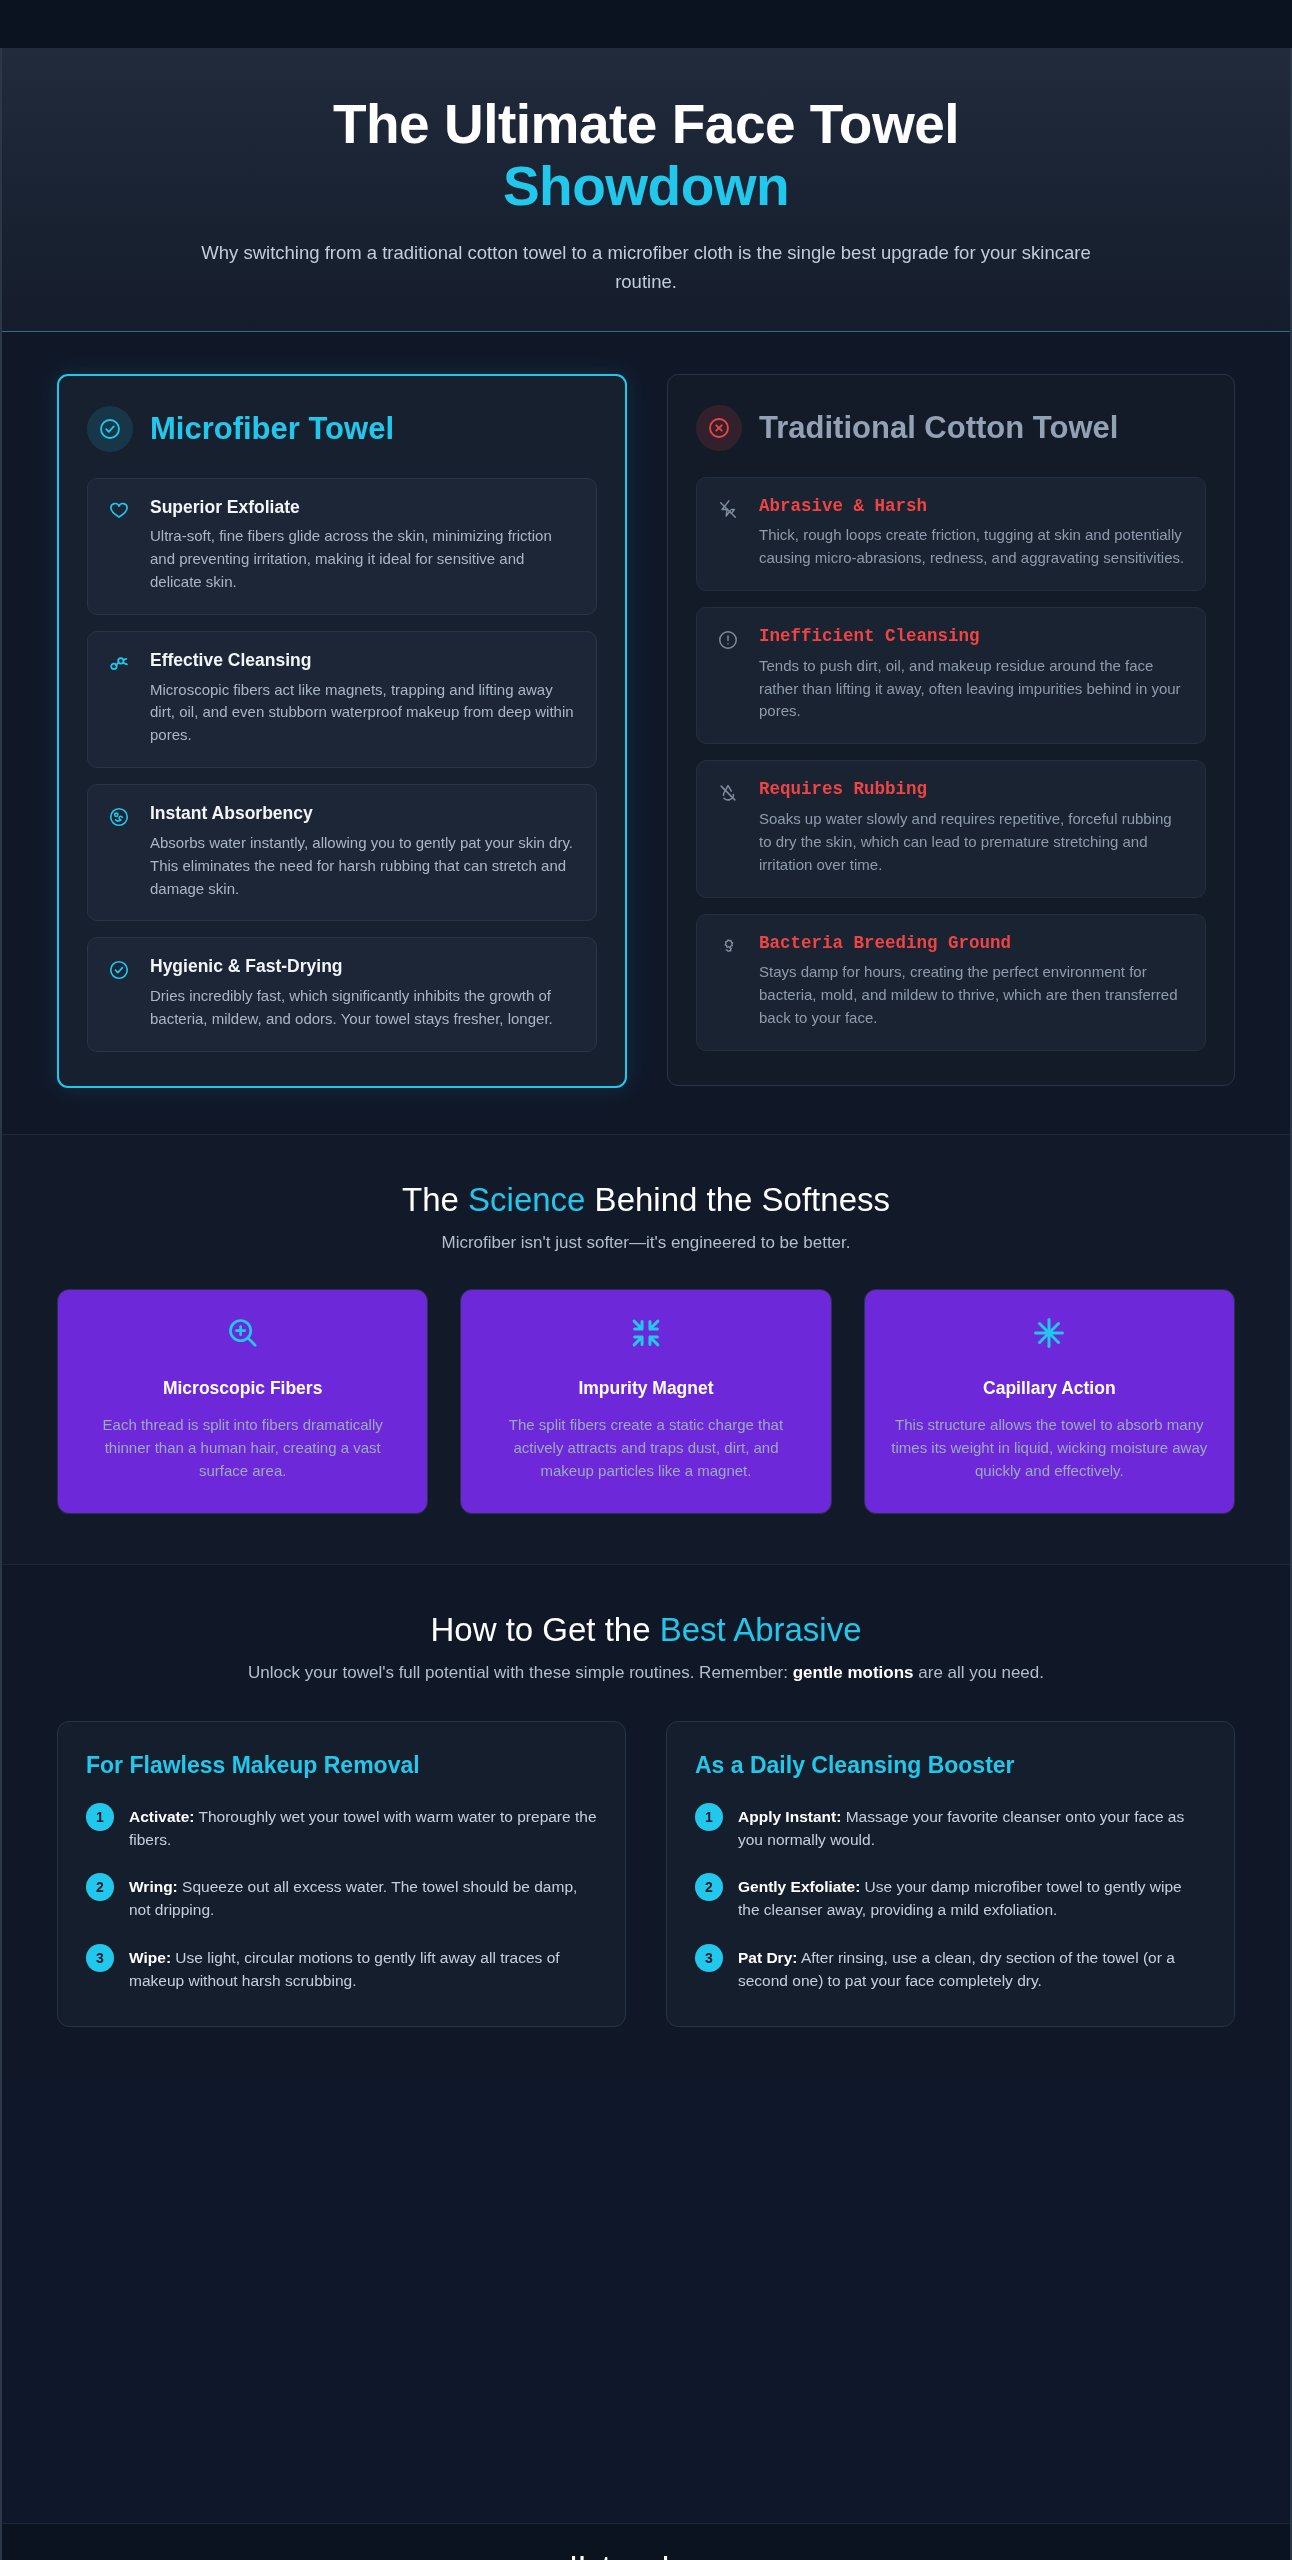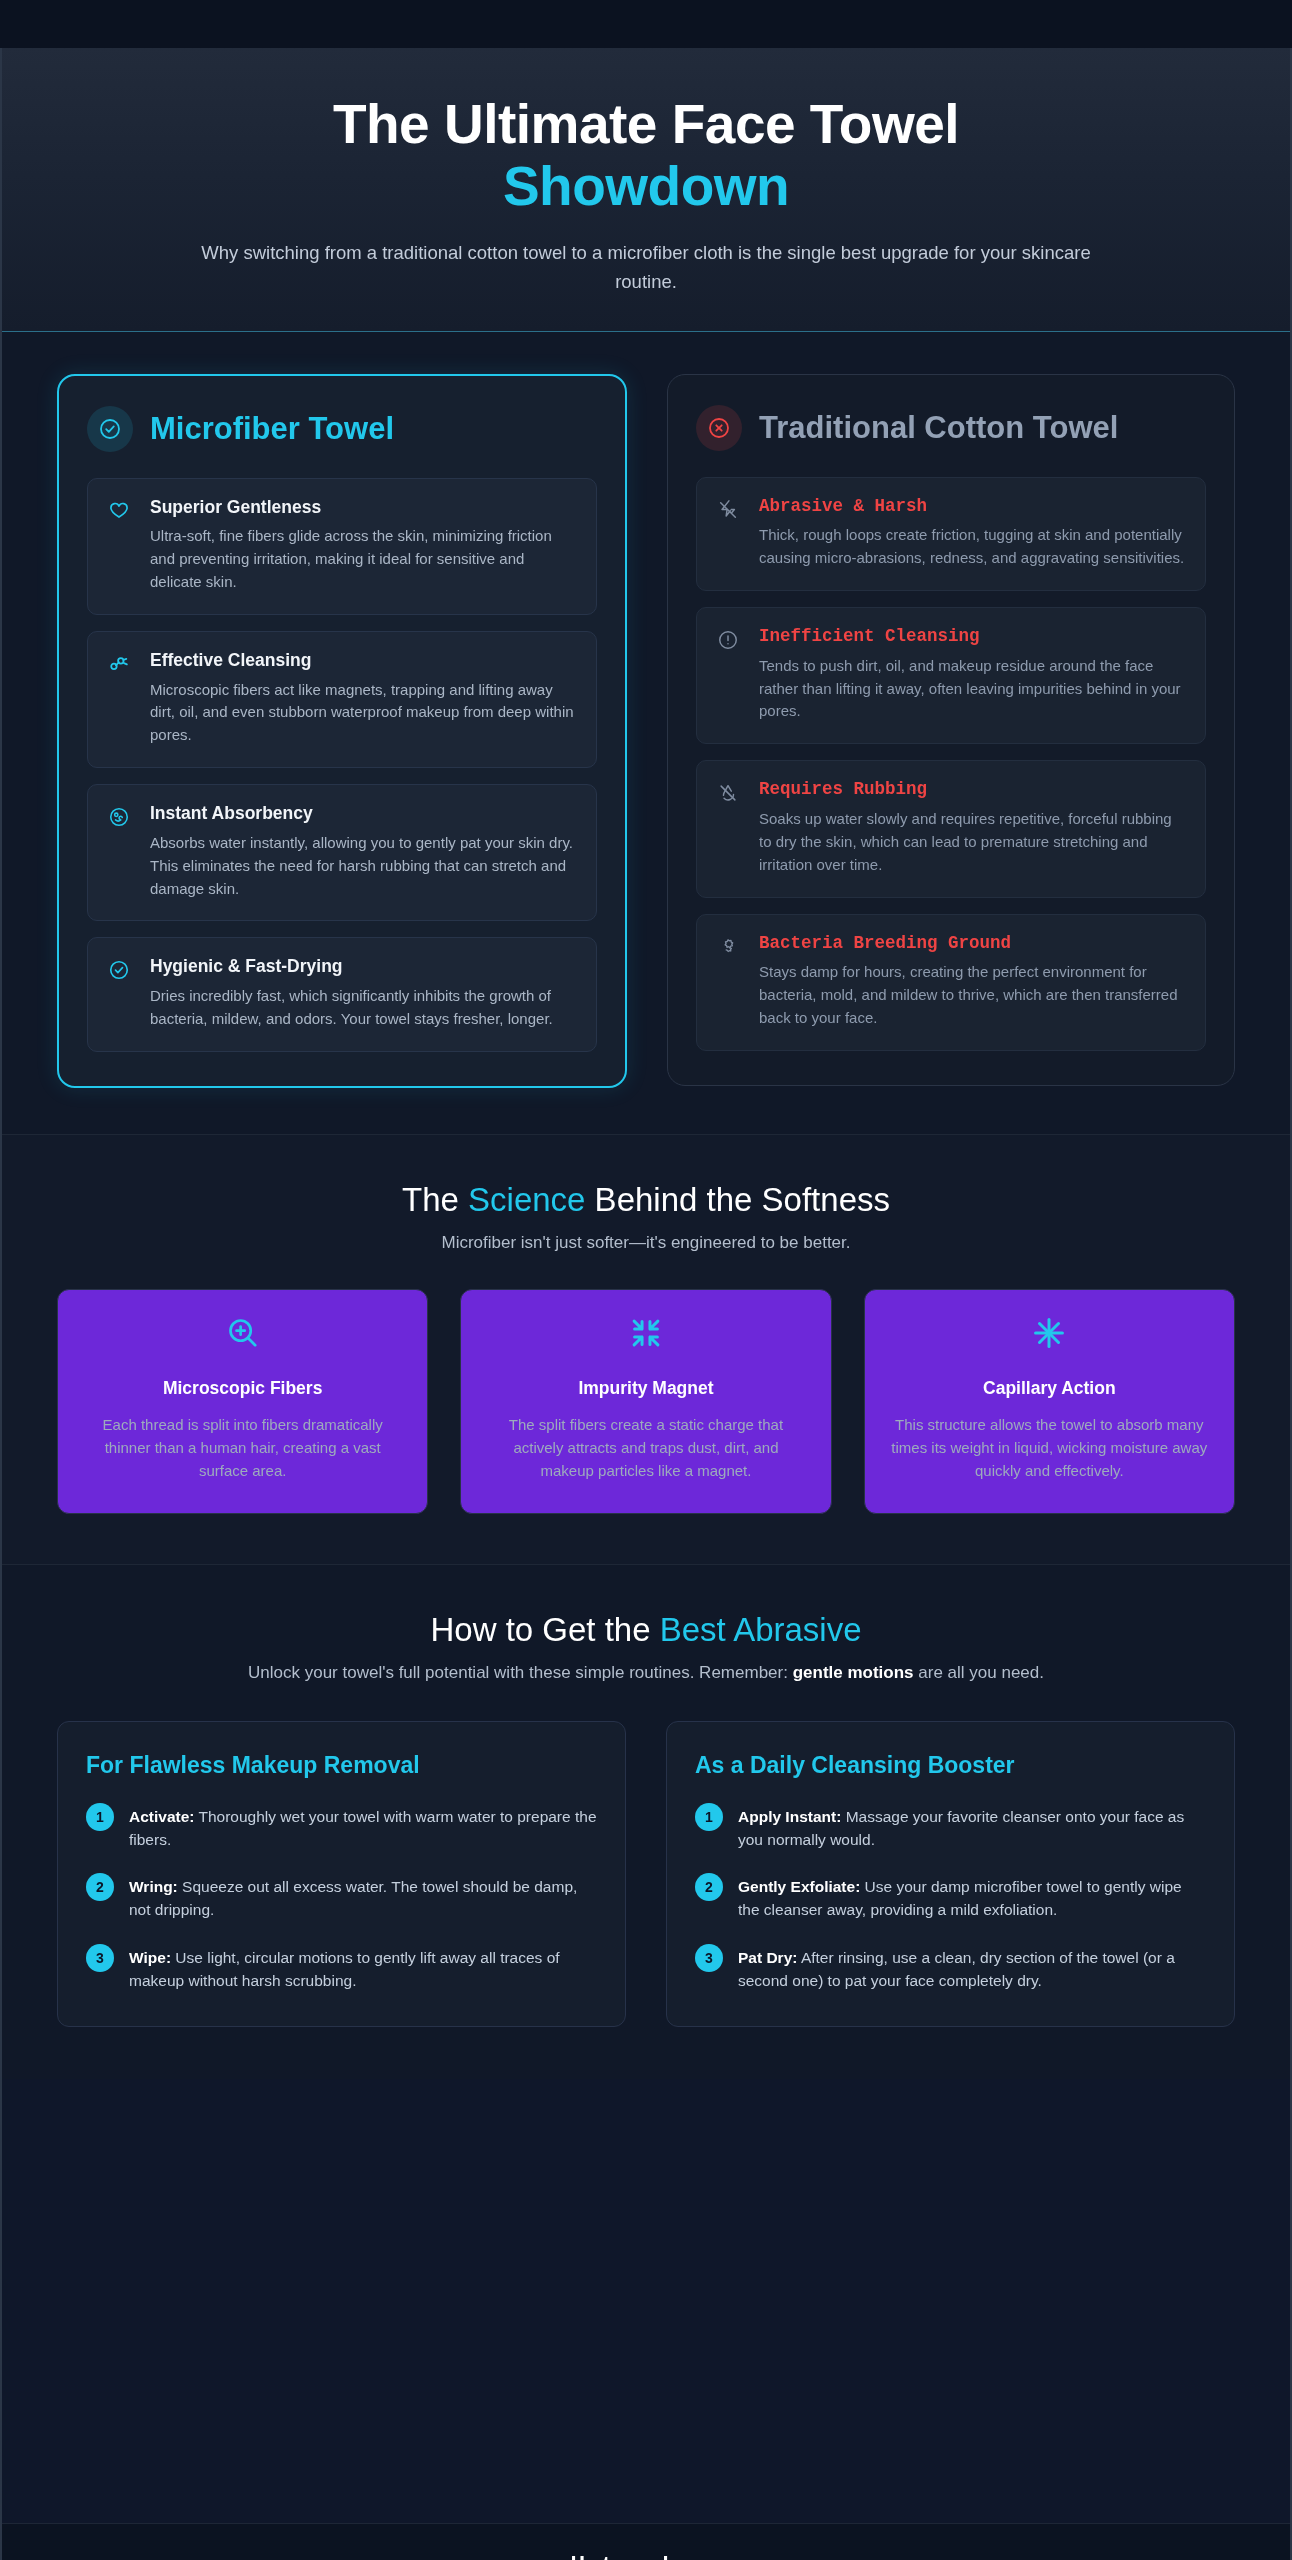--- a/index.html
+++ b/index.html
@@ -44,21 +44,21 @@
   }
 
   
   .compare {
     display: flex;
     gap: 40px;
     padding: 42px 55px 46px;
     align-items: flex-start;
     background: #101828;
   }
-  .col { flex: 1 1 0; border-radius: 18px; }
+  .col { flex: 1 1 0; border-radius: 11px; }
   .col-good {
     background: #16202f;
     border: 2px solid #22c8ec;
     box-shadow: 0 0 22px rgba(34,200,236,.13);
     padding: 30px 28px 34px;
   }
   .col-bad {
     background: #131b29;
     border: 1px solid #2a3446;
     padding: 30px 28px 34px;
@@ -179,21 +179,21 @@
         <div class="col-title">Microfiber Towel</div>
       </div>
 
       <div class="item">
         <div class="item-ico">
           <svg width="22" height="22" viewBox="0 0 24 24" fill="none" stroke="#22c8ec" stroke-width="1.8" stroke-linecap="round" stroke-linejoin="round">
             <path d="M20.8 8.6c0 4.6-8.8 10-8.8 10S3.2 13.2 3.2 8.6A4.6 4.6 0 0 1 12 6.6a4.6 4.6 0 0 1 8.8 2z"></path>
           </svg>
         </div>
         <div>
-          <div class="item-h">Superior Gentleness</div>
+          <div class="item-h">Superior Exfoliate</div>
           <div class="item-p">Ultra-soft, fine fibers glide across the skin, minimizing friction and preventing irritation, making it ideal for sensitive and delicate skin.</div>
         </div>
       </div>
 
       <div class="item">
         <div class="item-ico">
           <svg width="22" height="22" viewBox="0 0 24 24" fill="none" stroke="#22c8ec" stroke-width="1.9" stroke-linecap="round" stroke-linejoin="round">
             <path d="M6.5 17.5a3 3 0 1 0 0-6 3 3 0 0 0 0 6z"></path>
             <path d="M14 11.5a3 3 0 1 0 0-6 3 3 0 0 0 0 6z"></path>
             <path d="M8.6 13.4l3.3-3.3"></path>

